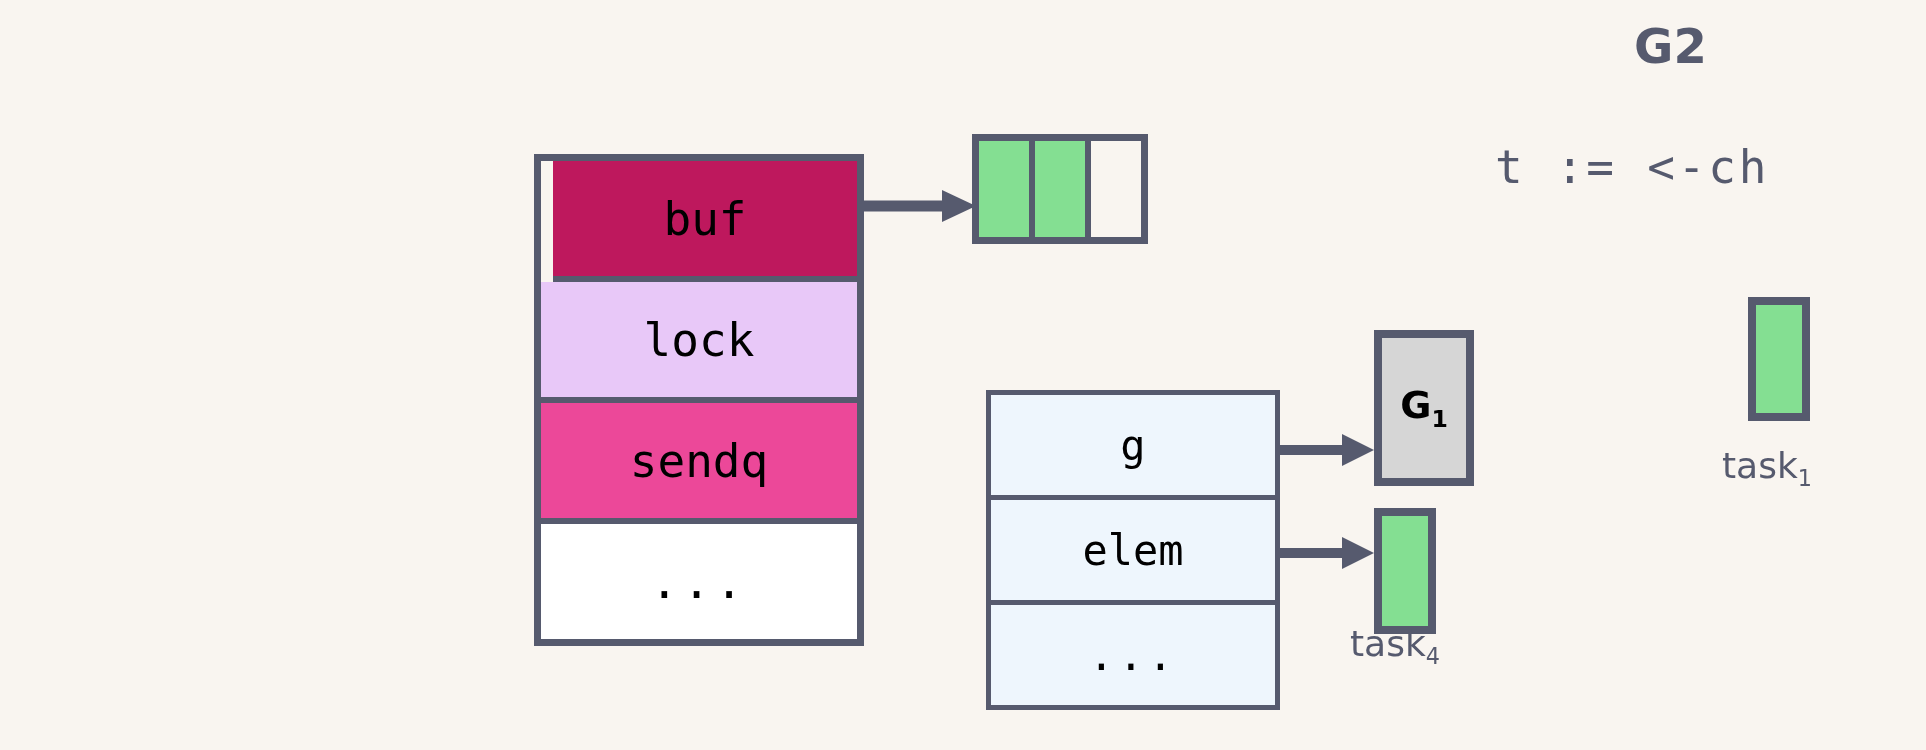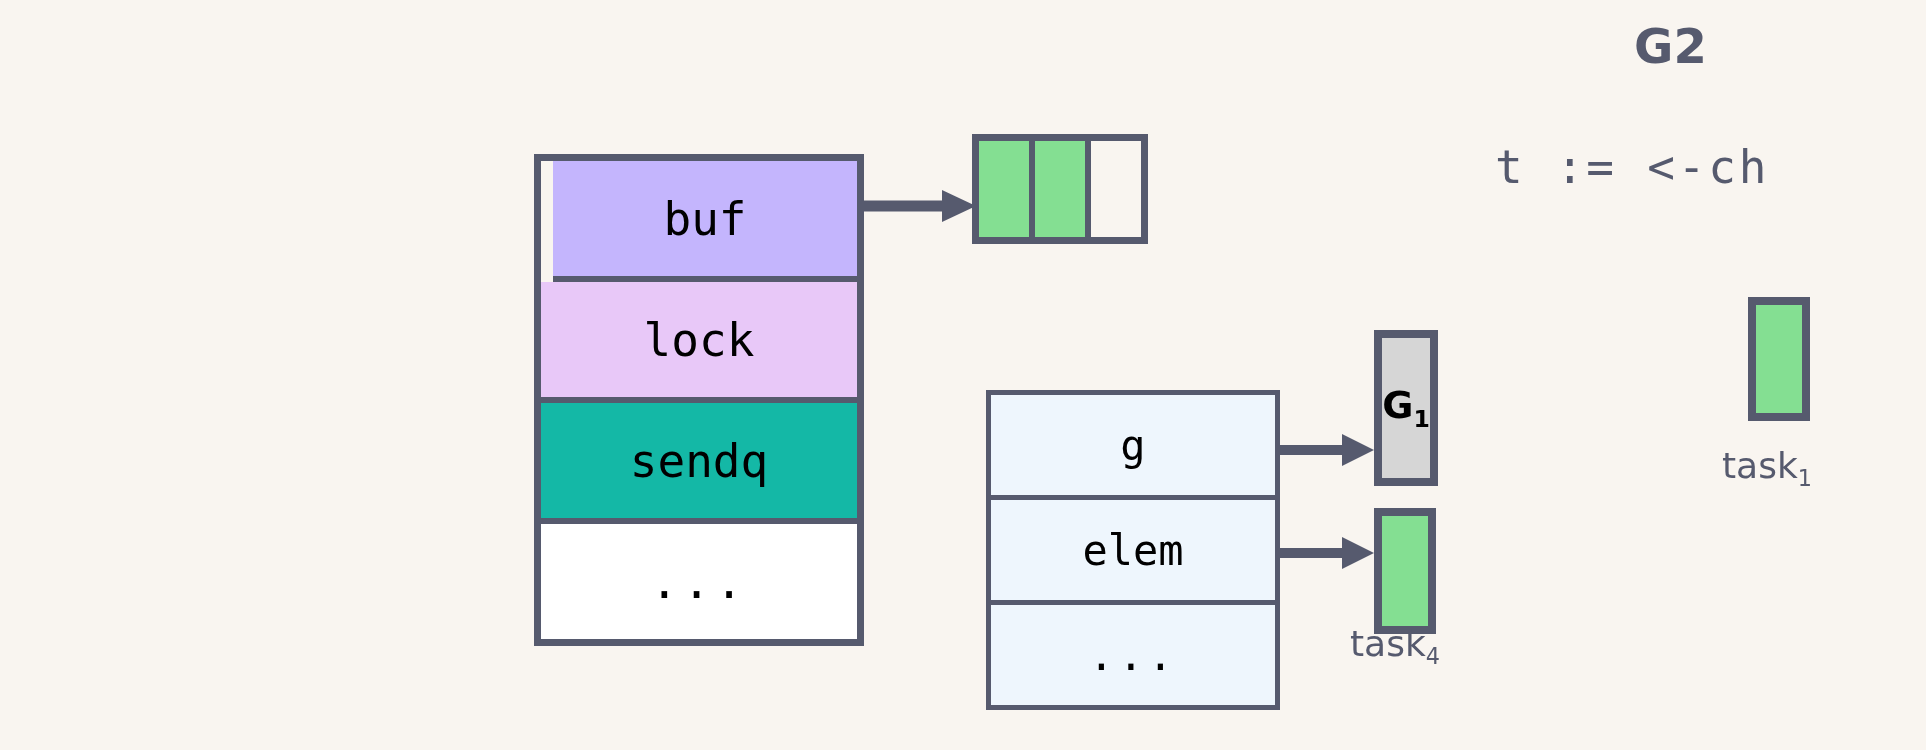--- a/index.html
+++ b/index.html
@@ -35,23 +35,23 @@
     display: flex;
     align-items: center;
     justify-content: center;
     font-family: "DejaVu Sans Mono", monospace;
     font-size: 46px;
     color: #000;
     border-bottom: 6px solid #565a6e;
     box-sizing: border-box;
   }
   .hchan-row:last-child { border-bottom: none; }
-  .row-buf   { background: #c4b5fd; margin-left: 12px; }
+  .row-buf   { background: #be185d; margin-left: 12px; }
   .row-lock  { background: #e8c8f8; }
-  .row-sendq { background: #14b8a6; }
+  .row-sendq { background: #ec4899; }
   .row-dots  { background: #ffffff; letter-spacing: 0.10em; }
 
   
   .bufarray {
     left: 972px;
     top: 134px;
     width: 176px;
     height: 110px;
     border: 7px solid #565a6e;
     background: #f9f5f0;
@@ -174,21 +174,21 @@
   <svg class="arrow" style="left:1278px; top:430px;" width="100" height="40" viewBox="0 0 100 40">
     <line x1="0" y1="20" x2="68" y2="20" stroke="#565a6e" stroke-width="10"></line>
     <polygon points="64,4 96,20 64,36" fill="#565a6e"></polygon>
   </svg>
 
   <svg class="arrow" style="left:1278px; top:533px;" width="100" height="40" viewBox="0 0 100 40">
     <line x1="0" y1="20" x2="68" y2="20" stroke="#565a6e" stroke-width="10"></line>
     <polygon points="64,4 96,20 64,36" fill="#565a6e"></polygon>
   </svg>
 
-  <div class="abs vbox grey" style="left:1374px; top:330px; width:64px; height:156px;">
+  <div class="abs vbox grey" style="left:1374px; top:330px; width:100px; height:156px;">
     <span><span>G</span><span class="sub">1</span></span>
   </div>
 
   <div class="abs vbox green" style="left:1374px; top:508px; width:62px; height:126px;"></div>
   <div class="abs caption" style="left:1350px; top:623px;"><span>task</span><span class="sub">4</span></div>
 
   <div class="abs title-g2" style="left:1590px; top:18px;margin-left:44px;">G2</div>
   <div class="abs code-line" style="left:1495px; top:140px;">t := &lt;-ch</div>
 
   <div class="abs vbox green" style="left:1748px; top:297px; width:62px; height:124px;"></div>

